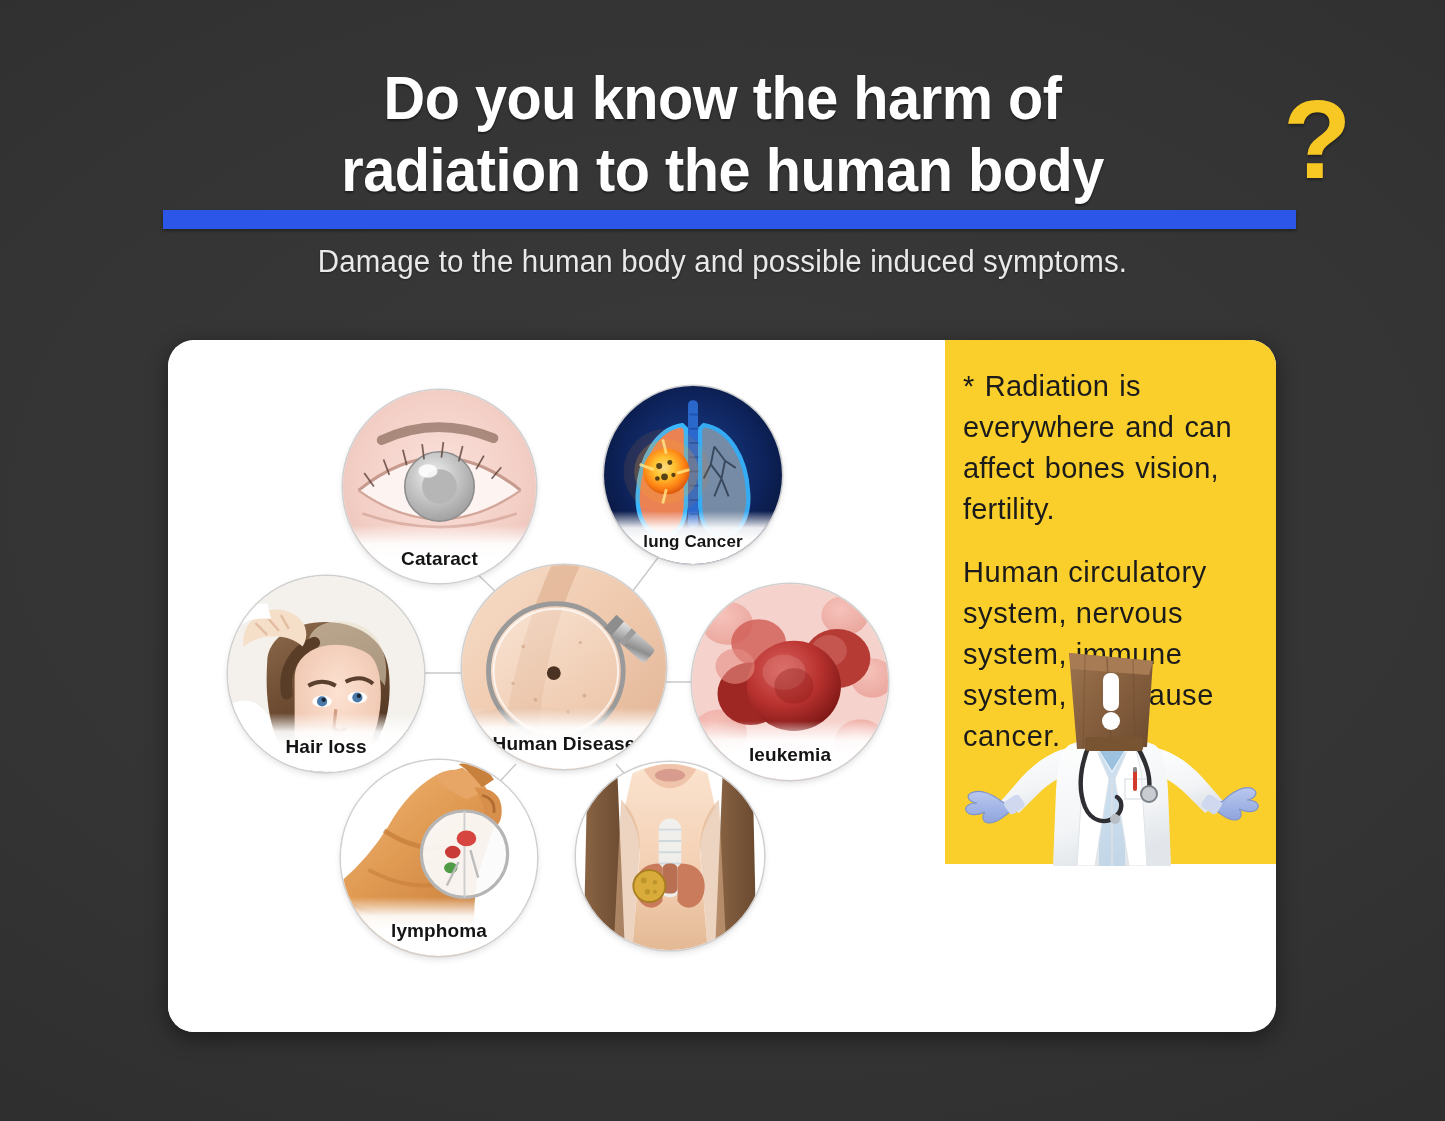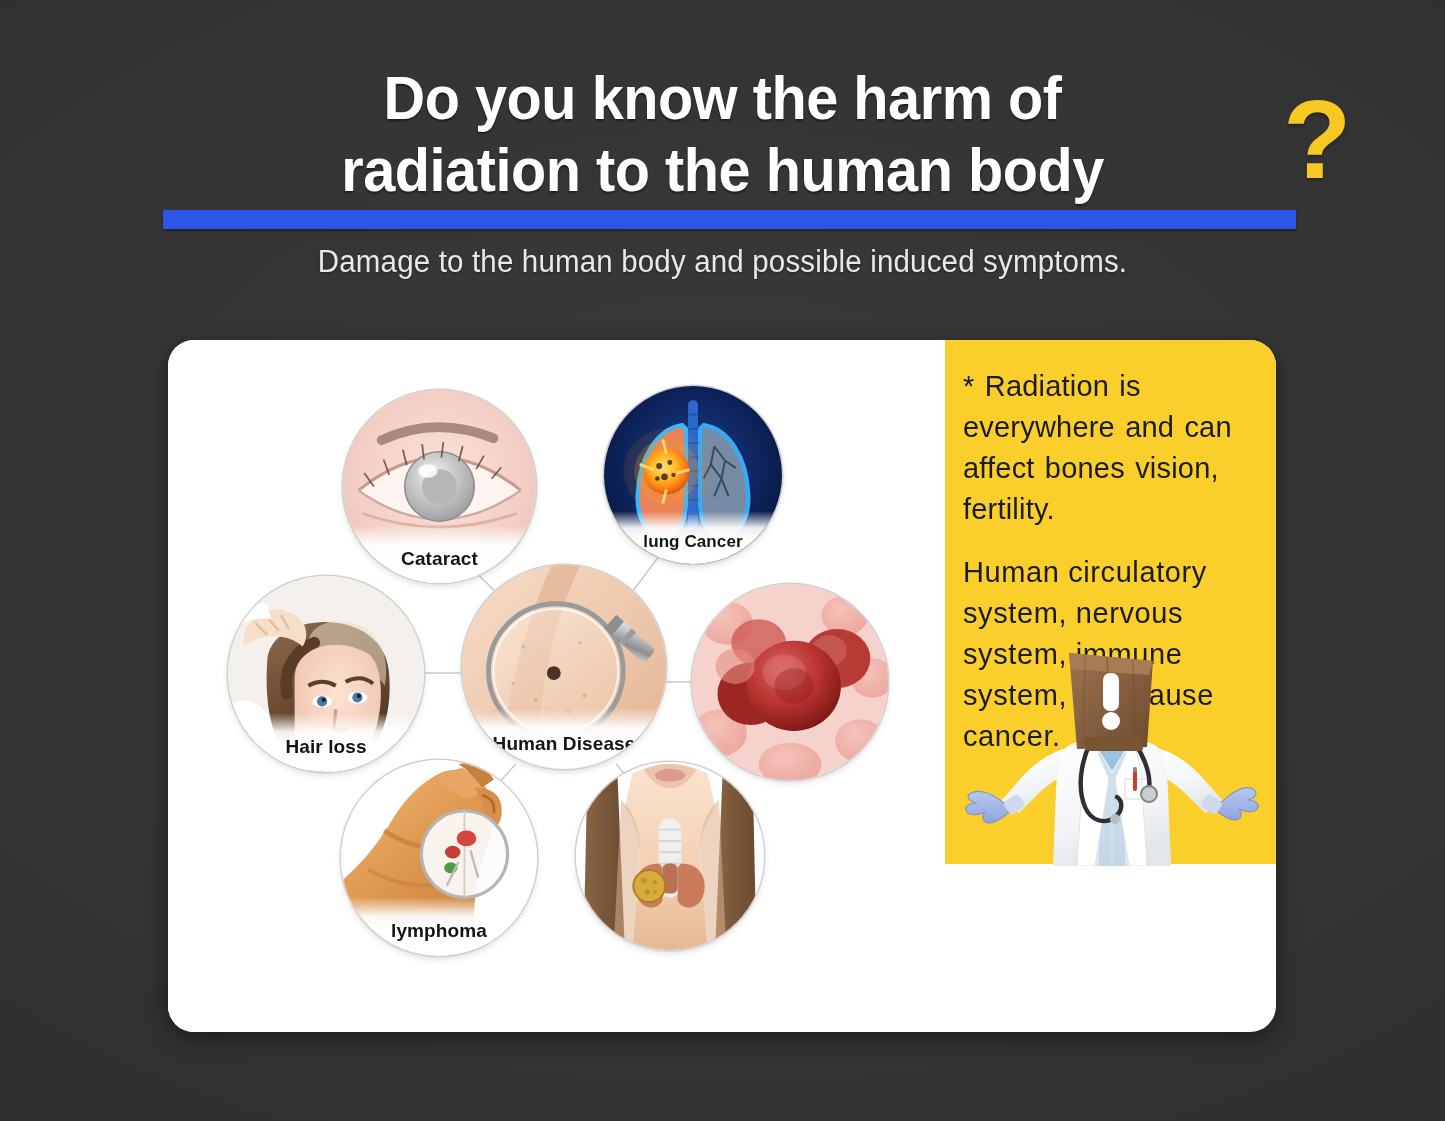--- a/index.html
+++ b/index.html
@@ -70,20 +70,21 @@
     overflow:hidden;
     background:#ffffff;
     box-shadow:0 6px 22px rgba(0,0,0,0.45);
     display:flex;
   }
   .diagram-pane {
     position:relative;
     width:777px; height:780px;
     background:#ffffff;
     flex:0 0 777px;
+    border-radius:27px;
   }
   .info-pane {
     position:relative;
     width:331px; height:524px;
     background:#FACF2B;
     flex:0 0 331px;
     padding:26px 16px 0 18px;
   }
 
   
@@ -374,20 +375,23 @@
         </g>
         <ellipse cx="34" cy="30" rx="14" ry="12" fill="#cf5b52" opacity="0.8"></ellipse>
         <ellipse cx="74" cy="38" rx="17" ry="15" fill="#b73b35"></ellipse>
         <ellipse cx="70" cy="34" rx="9" ry="8" fill="#d4706a" opacity="0.5"></ellipse>
         <ellipse cx="30" cy="56" rx="17" ry="16" fill="#9e2723"></ellipse>
         <ellipse cx="52" cy="52" rx="24" ry="23" fill="url(#rbcG)"></ellipse>
         <ellipse cx="47" cy="45" rx="11" ry="9" fill="#e08a84" opacity="0.35"></ellipse>
         <ellipse cx="52" cy="52" rx="10" ry="9" fill="#8a1a18" opacity="0.35"></ellipse>
         <ellipse cx="22" cy="42" rx="10" ry="9" fill="#e68d84" opacity="0.6"></ellipse>
       </svg>
+      <div class="cap">
+        <span>leukemia</span>
+      </div>
     </div>
 
     <div class="node" id="n-lymph">
       <svg class="art" viewBox="0 0 100 100" preserveAspectRatio="xMidYMid slice">
         <defs>
           <linearGradient id="neckG" x1="0" y1="0" x2="0.7" y2="1">
             <stop offset="0%" stop-color="#f0b778"></stop>
               <stop offset="50%" stop-color="#e09a52"></stop>
               <stop offset="100%" stop-color="#c97e3c"></stop>
           </linearGradient>

